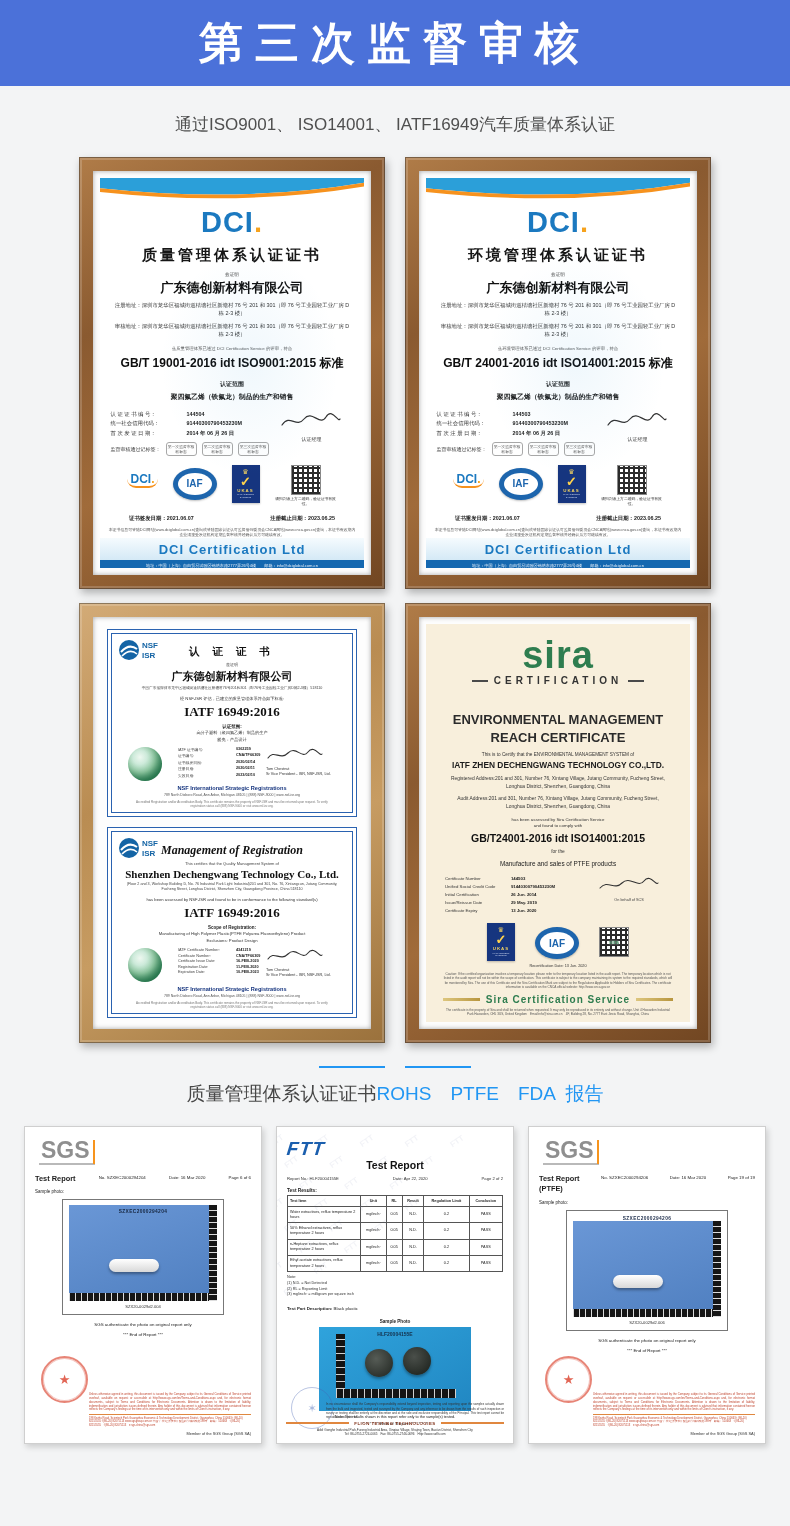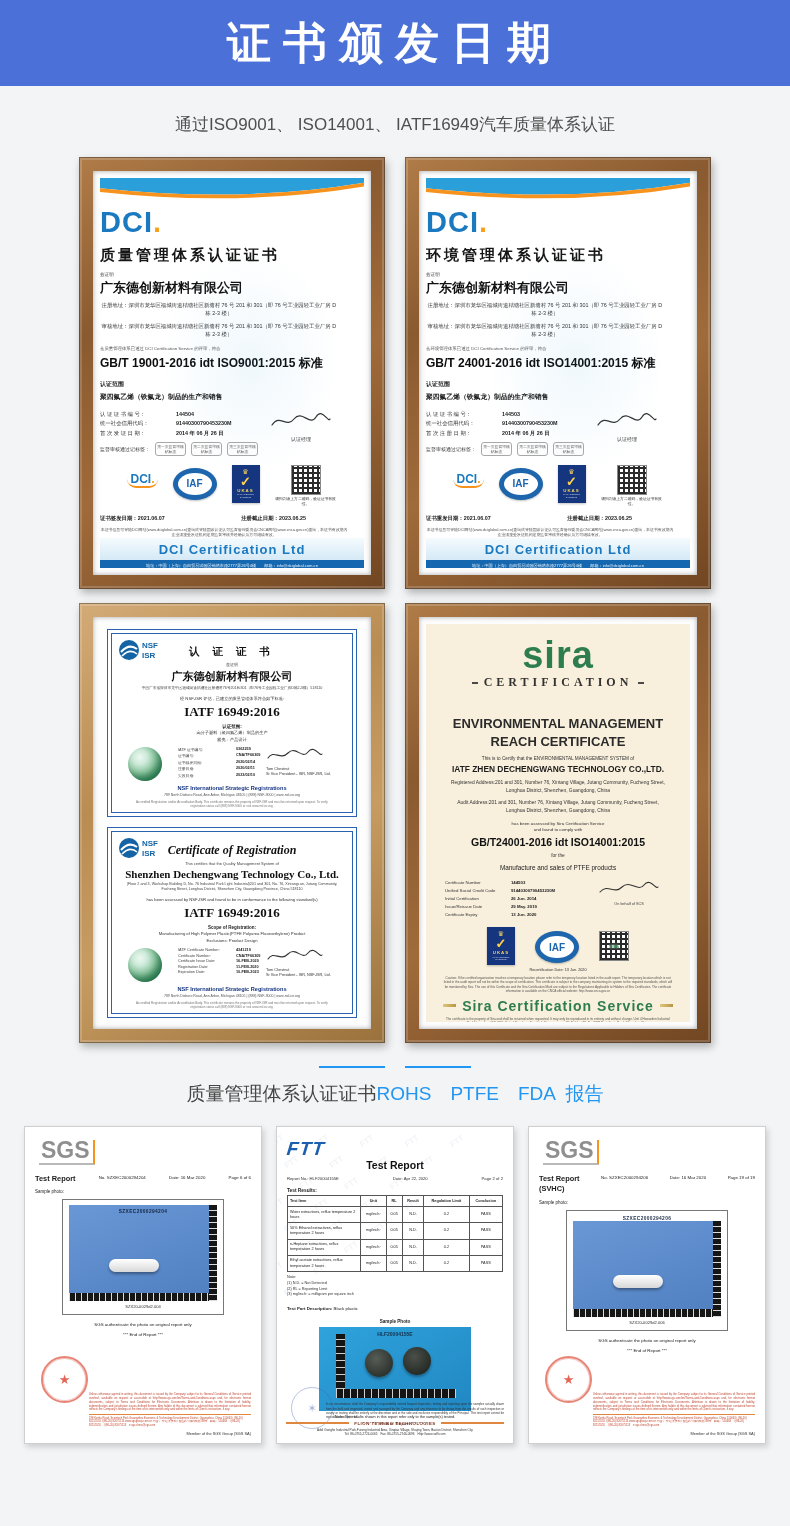--- a/index.html
+++ b/index.html
@@ -15,21 +15,21 @@
   
   .grid { display:grid; grid-template-columns:306px 306px; gap:14px 20px; justify-content:center; }
   .frame { height:432px; padding:14px; background:linear-gradient(150deg,#b07c48 0%,#8a5a30 30%,#a06b3a 58%,#714622 100%);
            box-shadow:inset 0 0 0 1px rgba(0,0,0,.35), inset 0 0 0 3px rgba(255,255,255,.18), 2px 4px 8px rgba(0,0,0,.28); }
   .frame.tall2 { height:440px; }
   .frame.light { background:linear-gradient(150deg,#d3ab77 0%,#b98c52 35%,#c79c62 60%,#9a713c 100%); }
   .mat { background:#fdfdfd; height:100%; padding:7px; box-shadow:inset 0 0 5px rgba(0,0,0,.35); }
   .mat.wide { padding:12px 14px; }
 
   
-  .dci { position:relative; height:100%; background:#fff; overflow:hidden; display:flex; flex-direction:column; align-items:flex-start; text-align:center; }
+  .dci { position:relative; height:100%; background:#fff; overflow:hidden; display:flex; flex-direction:column; align-items:center; text-align:center; }
   .dci-swoosh { position:absolute; top:0; left:0; width:100%; height:28px; }
   .ghost { position:absolute; top:70px; left:60px; width:180px; height:230px; border-radius:50%; background:radial-gradient(ellipse at center, rgba(60,160,220,.08), rgba(60,160,220,0) 70%); }
   .dci-logo { margin-top:30px; font-size:29px; font-weight:800; color:#1b79c0; line-height:1; letter-spacing:1px; }
   .dot { color:#f6a21d; }
   .dci-title { margin-top:9px; font-size:15px; font-weight:700; letter-spacing:3px; color:#161616; }
   .t-certify { margin-top:7px; font-size:4.6px; color:#444; }
   .dci-company { margin-top:2px; font-size:13px; font-weight:700; color:#111; }
   .dci-addr { margin-top:4px; width:90%; font-size:5.4px; color:#333; line-height:1.55; }
   .dci-assessed { margin-top:7px; font-size:4.4px; color:#555; }
   .dci-standard { margin-top:4px; font-size:12px; font-weight:700; color:#0d0d0d; }
@@ -90,21 +90,21 @@
   .nsf-sig-title { font-size:3.8px; color:#333; line-height:1.4; }
   .nsf-org { margin-top:4px; font-size:5.6px; font-weight:700; color:#16357f; }
   .nsf-org-addr { margin-top:2px; font-size:3.5px; color:#555; }
   .nsf-fine { margin-top:3px; width:92%; font-size:3px; color:#777; line-height:1.4; }
 
   
   .sira { height:100%; background:#f8efdc; overflow:hidden; display:flex; flex-direction:column; align-items:center; text-align:center; padding:14px 13px 8px; }
   .sira-logo { font-size:38px; font-weight:800; color:#2e7d4f; line-height:.9; letter-spacing:1px; }
   .sira-sub-row { display:flex; align-items:center; gap:6px; width:72%; margin-top:3px; }
   .sira-sub-row .ln { flex:1; height:1.8px; background:#4a4a4a; }
-  .sira-logo-sub { font-size:12px; font-weight:600; letter-spacing:4px; color:#333;font-family:Liberation Serif, serif; }
+  .sira-logo-sub { font-size:10px; font-weight:600; letter-spacing:4px; color:#333; }
   .gold-rule { width:78%; height:2px; background:#c9a84c; margin-top:3px; }
   .sira-title { margin-top:22px; font-size:13px; font-weight:700; color:#2b2b2b; line-height:1.35; }
   .sira-certify { margin-top:6px; font-size:4.7px; color:#333; }
   .sira-company { margin-top:3px; font-size:8.4px; font-weight:800; color:#1c1c1c; }
   .sira-addr { margin-top:5px; width:92%; font-size:4.9px; color:#333; line-height:1.55; }
   .sira-assessed { margin-top:6px; font-size:4.4px; color:#333; line-height:1.5; }
   .sira-standard { margin-top:2px; font-size:10.5px; font-weight:800; color:#111; }
   .sira-for { margin-top:5px; font-size:4.8px; color:#333; }
   .sira-scope { margin-top:6px; font-size:6.4px; color:#222; }
   .sira-mid { display:flex; width:95%; margin-top:9px; text-align:left; }
@@ -113,21 +113,21 @@
   .sira-kv .k { width:66px; color:#333; }
   .sira-sign { flex:none; width:84px; display:flex; flex-direction:column; align-items:center; }
   .sira-sign-note { margin-top:4px; font-size:3.8px; color:#444; }
   .sira-badges { display:flex; align-items:center; gap:20px; margin-top:7px; }
   .qr-sira { position:relative; }
   .qr-sira .qtag { position:absolute; inset:0; display:flex; align-items:center; justify-content:center; font-size:5.5px; font-weight:800; color:#2e7d4f; background:transparent; text-shadow:0 0 2px #fff; }
   .sira-recert { margin-top:3px; font-size:3.8px; color:#333; }
   .sira-caution { margin-top:4px; width:97%; font-size:3.1px; color:#555; line-height:1.45; }
   .sira-brand { display:flex; align-items:center; gap:6px; width:97%; margin-top:4px; }
   .sira-brand .gline { flex:1; height:3px; background:linear-gradient(90deg,#ddc67e,#b8963f); }
-  .sira-brand .txt { font-size:14px; font-weight:800; color:#2e7d4f; letter-spacing:1px; }
+  .sira-brand .txt { font-size:10px; font-weight:800; color:#2e7d4f; letter-spacing:1px; }
   .sira-fine { margin-top:3px; width:95%; font-size:3.1px; color:#555; line-height:1.45; }
 
   
   .product-title-row { display:flex; align-items:center; justify-content:center; gap:20px; margin-top:23px; }
   .pline { width:66px; height:2px; background:#2196f3; }
   .product-title { font-size:30px; font-weight:800; color:#2196f3; letter-spacing:9px; }
   .product-sub { text-align:center; margin-top:13px; font-size:19px; color:#474747; }
   .product-sub .hl { color:#2196f3; white-space:pre; }
 
   
@@ -184,21 +184,21 @@
   .ftt-org { font-size:4.3px; font-weight:700; color:#7d2d14; letter-spacing:.5px; }
   .ftt-addr { margin-top:2px; text-align:center; font-size:3.1px; color:#333; line-height:1.5; }
   .ftt-stamp { position:absolute; left:14px; bottom:14px; width:42px; height:42px; border:1.6px solid rgba(70,100,180,.5); border-radius:50%; opacity:.75; display:flex; align-items:center; justify-content:center; }
   .ftt-stamp .inner { color:rgba(70,100,180,.6); font-size:11px; }
   .wm { position:absolute; left:-30%; top:-12%; width:165%; height:145%; transform:rotate(-35deg); font-size:8px; font-weight:700; color:rgba(110,120,170,.09); word-spacing:20px; line-height:26px; text-align:center; pointer-events:none; }
 </style>
 </head>
 <body>
 
 <header class="banner">
-  <h1>证书颁发日期</h1>
+  <h1>第三次监督审核</h1>
 </header>
 
 <p class="intro">通过ISO9001、 ISO14001、 IATF16949汽车质量体系认证</p>
 
 <div class="grid">
 
   <div class="frame">
     <div class="mat">
       <div class="dci">
         <svg class="dci-swoosh" viewBox="0 0 300 30" preserveAspectRatio="none" aria-hidden="true">
@@ -410,21 +410,21 @@
           <div class="nsf-inner">
             <div class="nsf-logo">
               <svg width="44" height="24" viewBox="0 0 44 24" aria-hidden="true">
                 <circle cx="11" cy="12" r="10" fill="#1464a5"></circle>
                 <path d="M3,14 Q11,5 19,11" stroke="#fff" stroke-width="2" fill="none"></path>
                 <path d="M4,18 Q12,10 19,16" stroke="#fff" stroke-width="1.6" fill="none"></path>
                 <text x="24" y="10" font-size="8" font-weight="bold" fill="#1464a5">NSF</text>
                 <text x="24" y="20" font-size="8" font-weight="bold" fill="#1464a5">ISR</text>
               </svg>
             </div>
-            <div class="nsf-title-en">Certificate of Registration</div>
+            <div class="nsf-title-en">Management of Registration</div>
             <div class="nsf-certify">This certifies that the Quality Management System of</div>
             <div class="nsf-company serif">Shenzhen Dechengwang Technology Co., Ltd.</div>
             <div class="nsf-addr">(Floor 2 and 3, Workshop Building D, No. 76 Industrial Park Light Industrial)201 and 301, No. 76, Xintangcun, Jutang Community, Fucheng Street, Longhua District, Shenzhen City, Guangdong Province, China 518110</div>
             <div class="nsf-assessed">has been assessed by NSF-ISR and found to be in conformance to the following standard(s)</div>
             <div class="nsf-standard">IATF 16949:2016</div>
             <div class="nsf-scope-label">Scope of Registration:</div>
             <div class="nsf-scope">Manufacturing of High Polymer Plastic(PTFE Polyurea Fluoroethylene) Product</div>
             <div class="nsf-excl">Exclusions: Product Design</div>
             <div class="nsf-bottom">
               <div class="globe"></div>
@@ -677,21 +677,21 @@
       <div class="ftt-addr">
         <div>Add: Gonghe Industrial Park,Furong Industrial Area, Xinqiao Village, Shajing Town, Bao'an District, Shenzhen City</div>
         <div>Tel: 86-0755-2724-0065　Fax: 86-0755-2746-0696　Http://www.szflt.com</div>
       </div>
     </div>
   </div>
 
   <div class="report">
     <span class="sgs-logo">SGS</span>
     <div class="rpt-head">
-      <span class="rpt-title"><span>Test Report</span><br><span>(SVHC)</span></span>
+      <span class="rpt-title"><span>Test Report</span><br><span>(PTFE)</span></span>
       <span class="rpt-meta">No. SZXEC2000294206</span>
       <span class="rpt-meta">Date: 16 Mar 2020</span>
       <span class="rpt-meta">Page 19 of 19</span>
     </div>
     <div class="sample-label">Sample photo:</div>
     <div class="photo-frame">
       <div class="pid">SZXEC2000294206</div>
       <div class="photo">
         <div class="pill"></div>
         <div class="ruler-b"></div>

